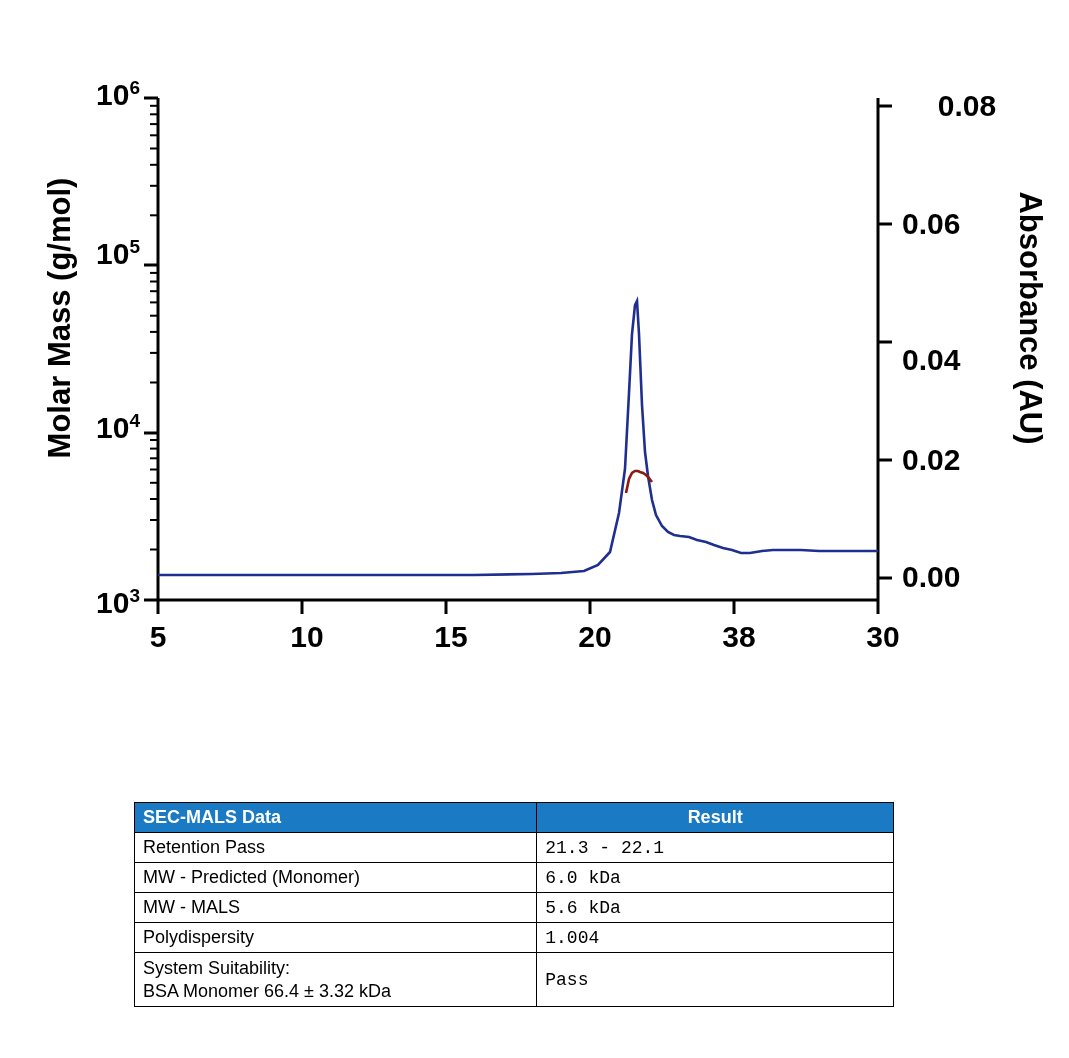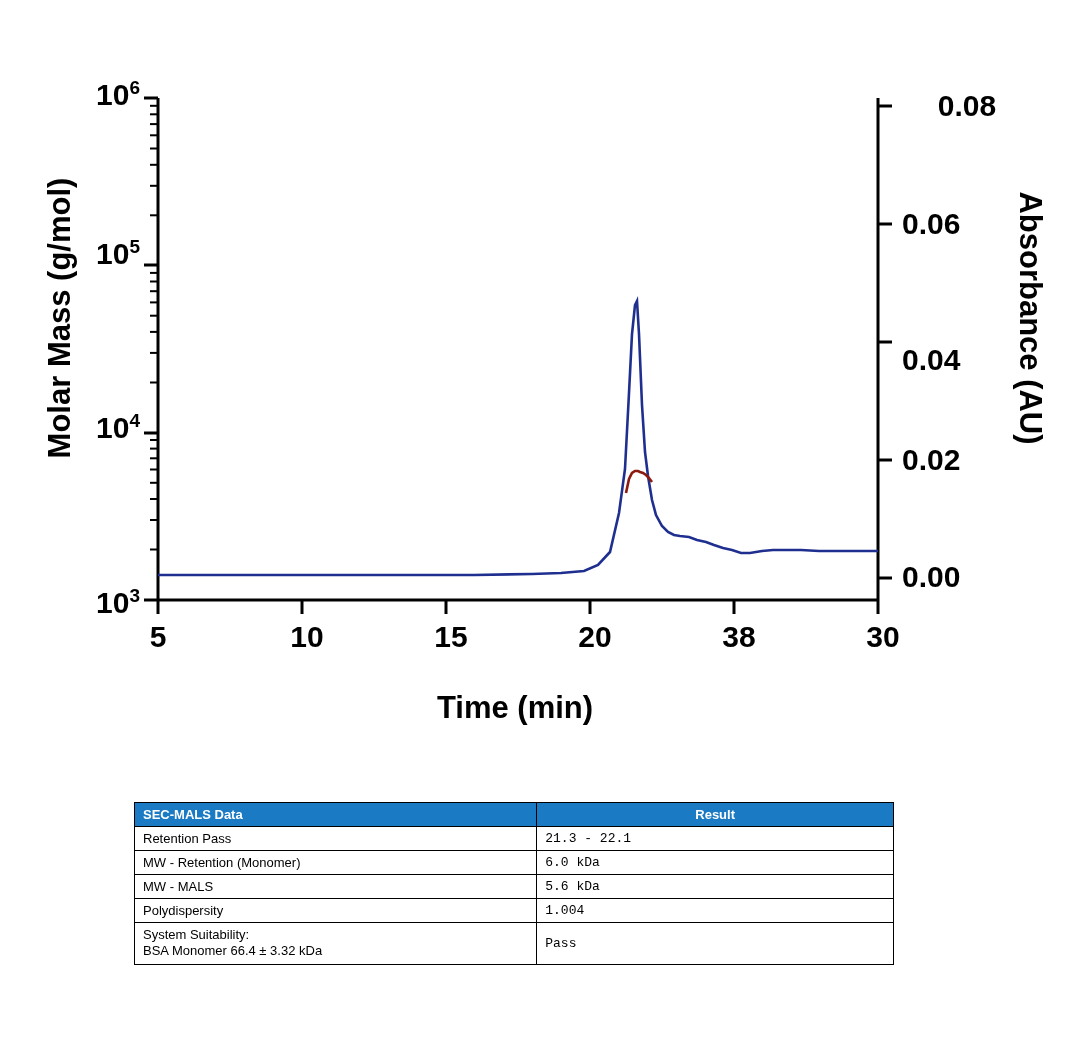--- a/index.html
+++ b/index.html
@@ -85,21 +85,21 @@
   
   .data-table-wrap {
     position: absolute;
     left: 134px;
     top: 802px;
     width: 760px;
   }
   table.data-table {
     border-collapse: collapse;
     width: 100%;
-    font-size: 13px;
+    font-size: 18px;
   }
   table.data-table th,
   table.data-table td {
     border: 1px solid #000000;
     padding: 4px 8px;
     font-weight: normal;
   }
   table.data-table thead th {
     background: #1b7ac4;
     color: #ffffff;
@@ -125,21 +125,20 @@
 </style>
 </head>
 <body>
 
 <div id="figure">
 
   <div class="chart-area">
 
     <div class="axis-title" id="ylabel-left">Molar Mass (g/mol)</div>
     <div class="axis-title" id="ylabel-right">Absorbance (AU)</div>
-    <div class="axis-title" id="xlabel">Time (min)</div>
 
     <div class="tick-label left" style="left:30px; top:585px; width:110px;">
       <span>10</span><sup>3</sup>
     </div>
     <div class="tick-label left" style="left:30px; top:410px; width:110px;">
       <span>10</span><sup>4</sup>
     </div>
     <div class="tick-label left" style="left:30px; top:236px; width:110px;">
       <span>10</span><sup>5</sup>
     </div>
@@ -234,21 +233,21 @@
           <th class="label-col">SEC-MALS Data</th>
           <th class="value-col">Result</th>
         </tr>
       </thead>
       <tbody>
         <tr>
           <td class="label-col">Retention Pass</td>
           <td class="value-col">21.3 - 22.1</td>
         </tr>
         <tr>
-          <td class="label-col">MW - Retention (Monomer)</td>
+          <td class="label-col">MW - Predicted (Monomer)</td>
           <td class="value-col">6.0 kDa</td>
         </tr>
         <tr>
           <td class="label-col">MW - MALS</td>
           <td class="value-col">5.6 kDa</td>
         </tr>
         <tr>
           <td class="label-col">Polydispersity</td>
           <td class="value-col">1.004</td>
         </tr>

